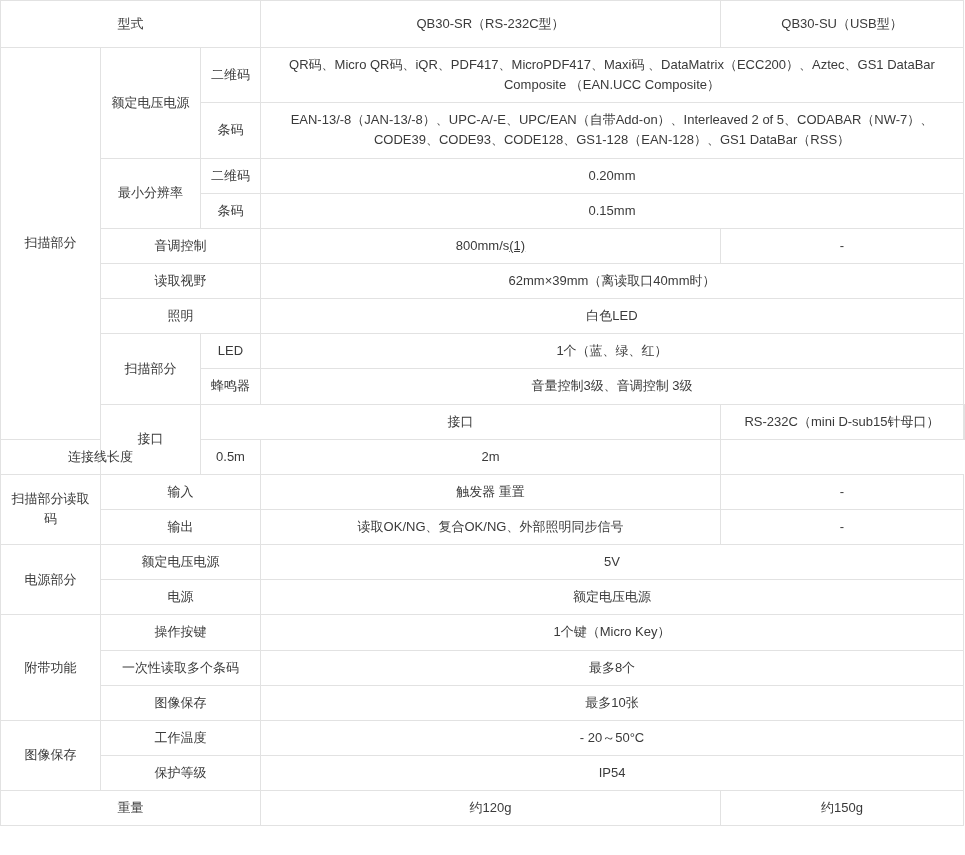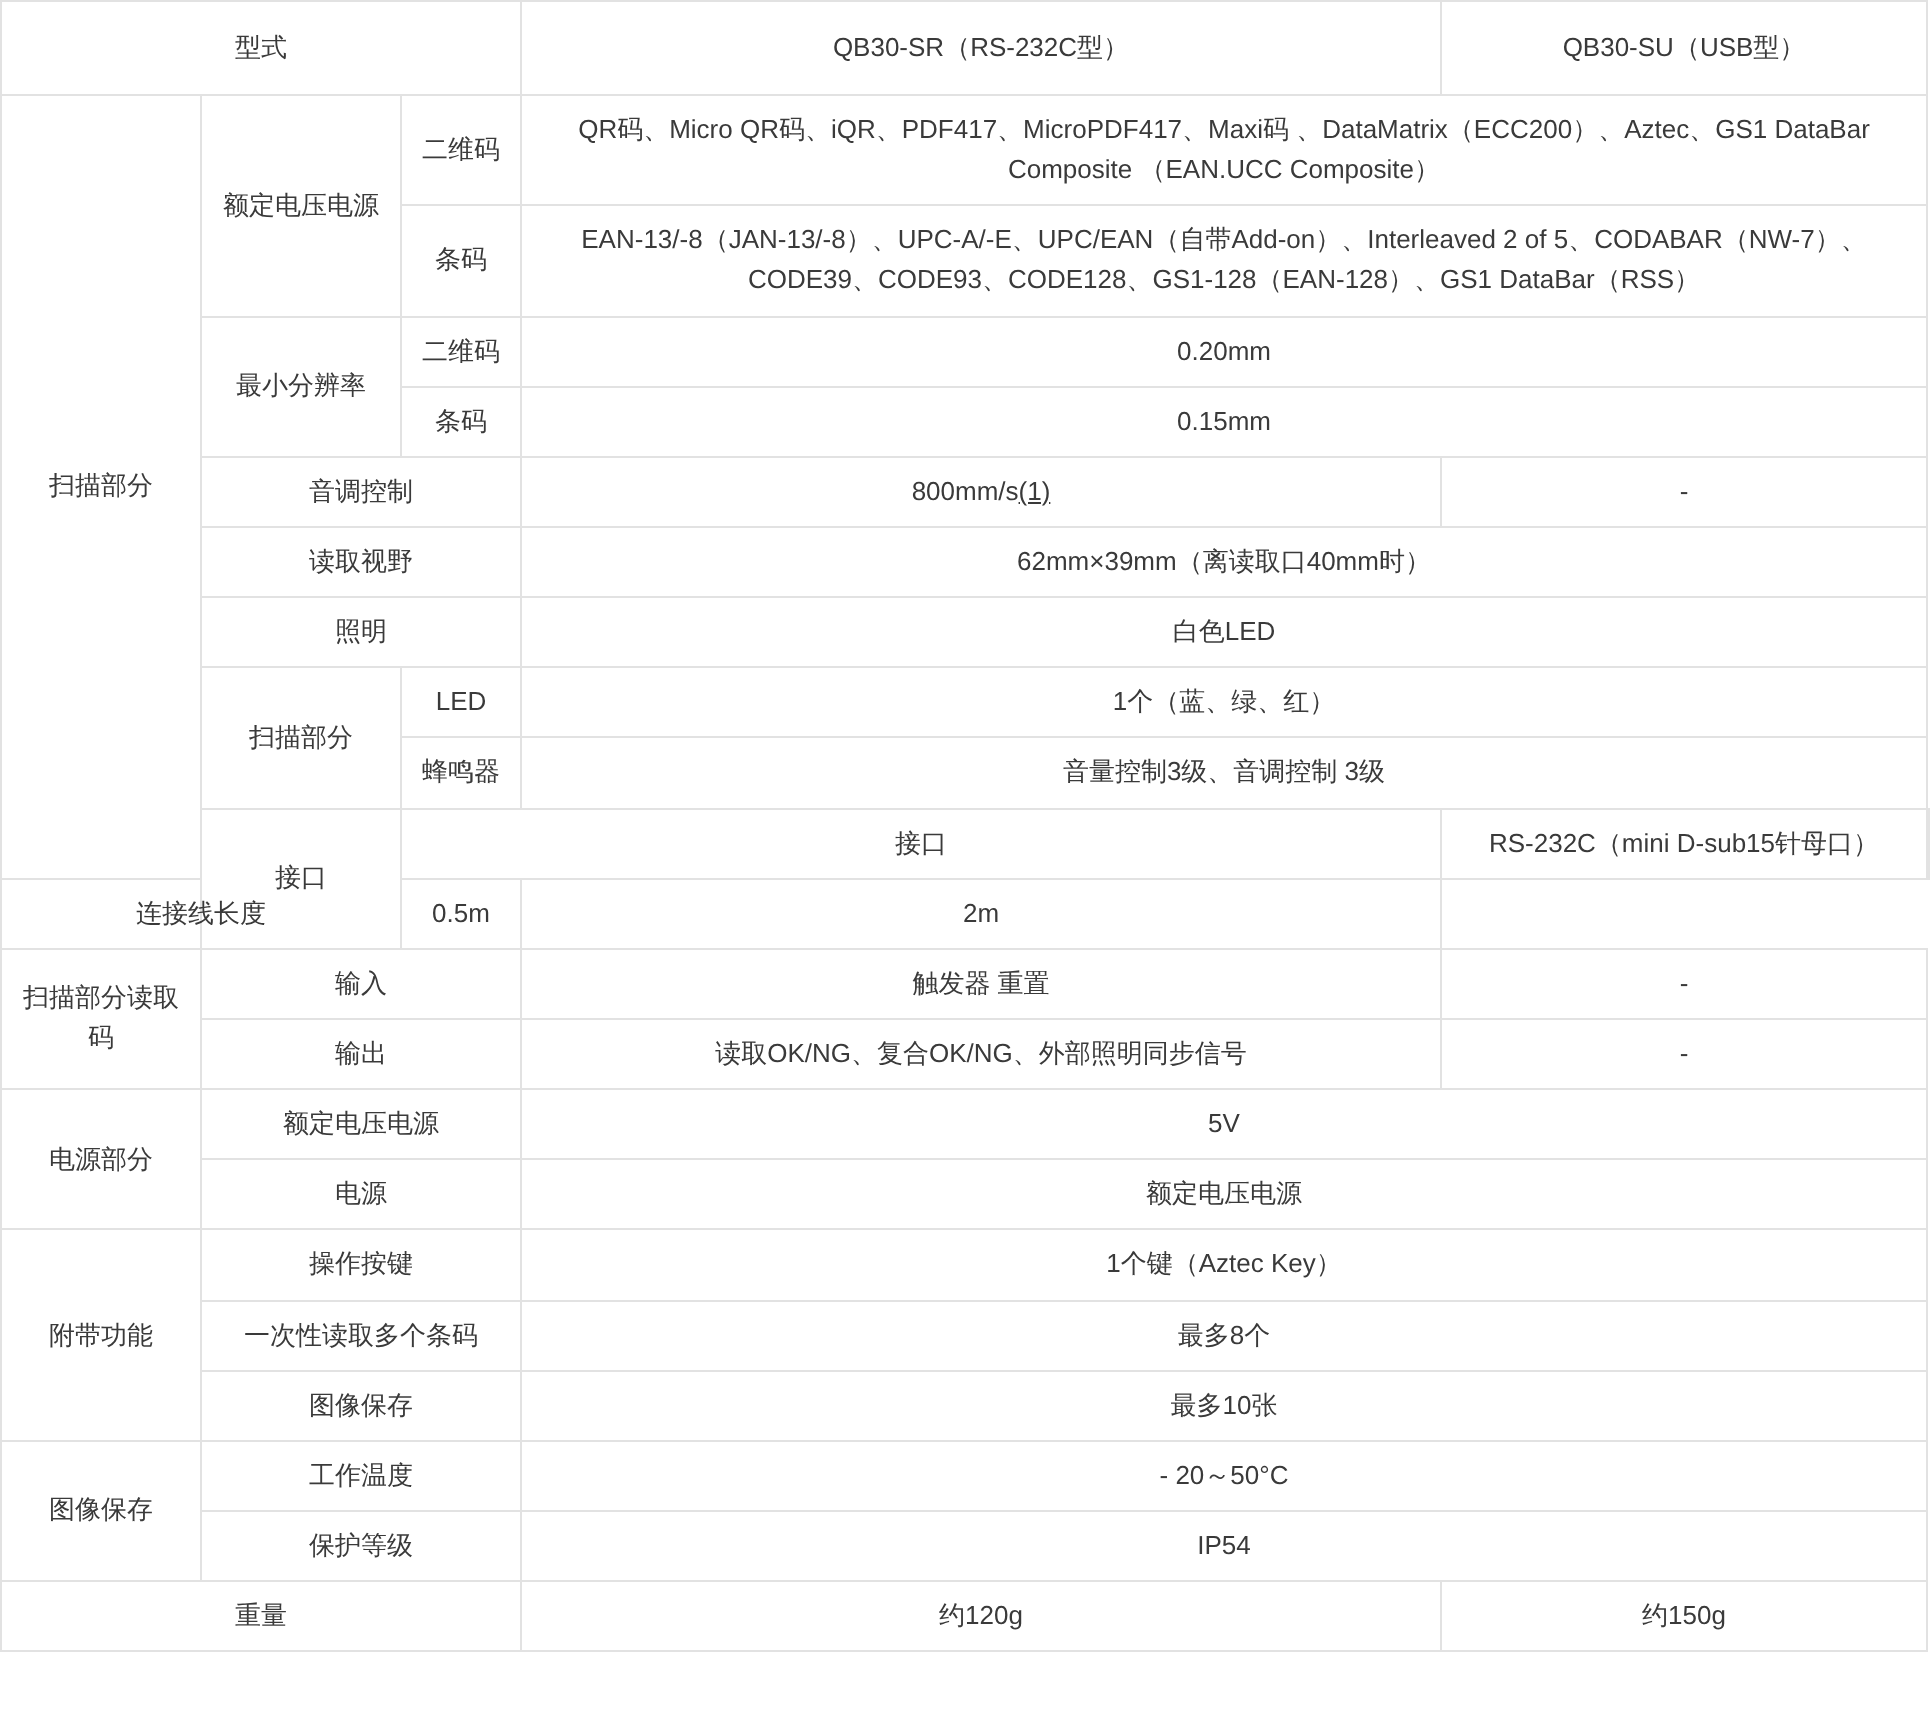--- a/index.html
+++ b/index.html
@@ -159,21 +159,21 @@
     </tr>
 
     <tr>
       <td class="sub" colspan="2">电源</td>
       <td class="val" colspan="2">额定电压电源</td>
     </tr>
 
     <tr>
       <td class="cat" rowspan="3">附带功能</td>
       <td class="sub" colspan="2">操作按键</td>
-      <td class="val" colspan="2">1个键（Aztec Key）</td>
+      <td class="val" colspan="2">1个键（Micro Key）</td>
     </tr>
 
     <tr>
       <td class="sub" colspan="2">一次性读取多个条码</td>
       <td class="val" colspan="2">最多8个</td>
     </tr>
 
     <tr>
       <td class="sub" colspan="2">图像保存</td>
       <td class="val" colspan="2">最多10张</td>

